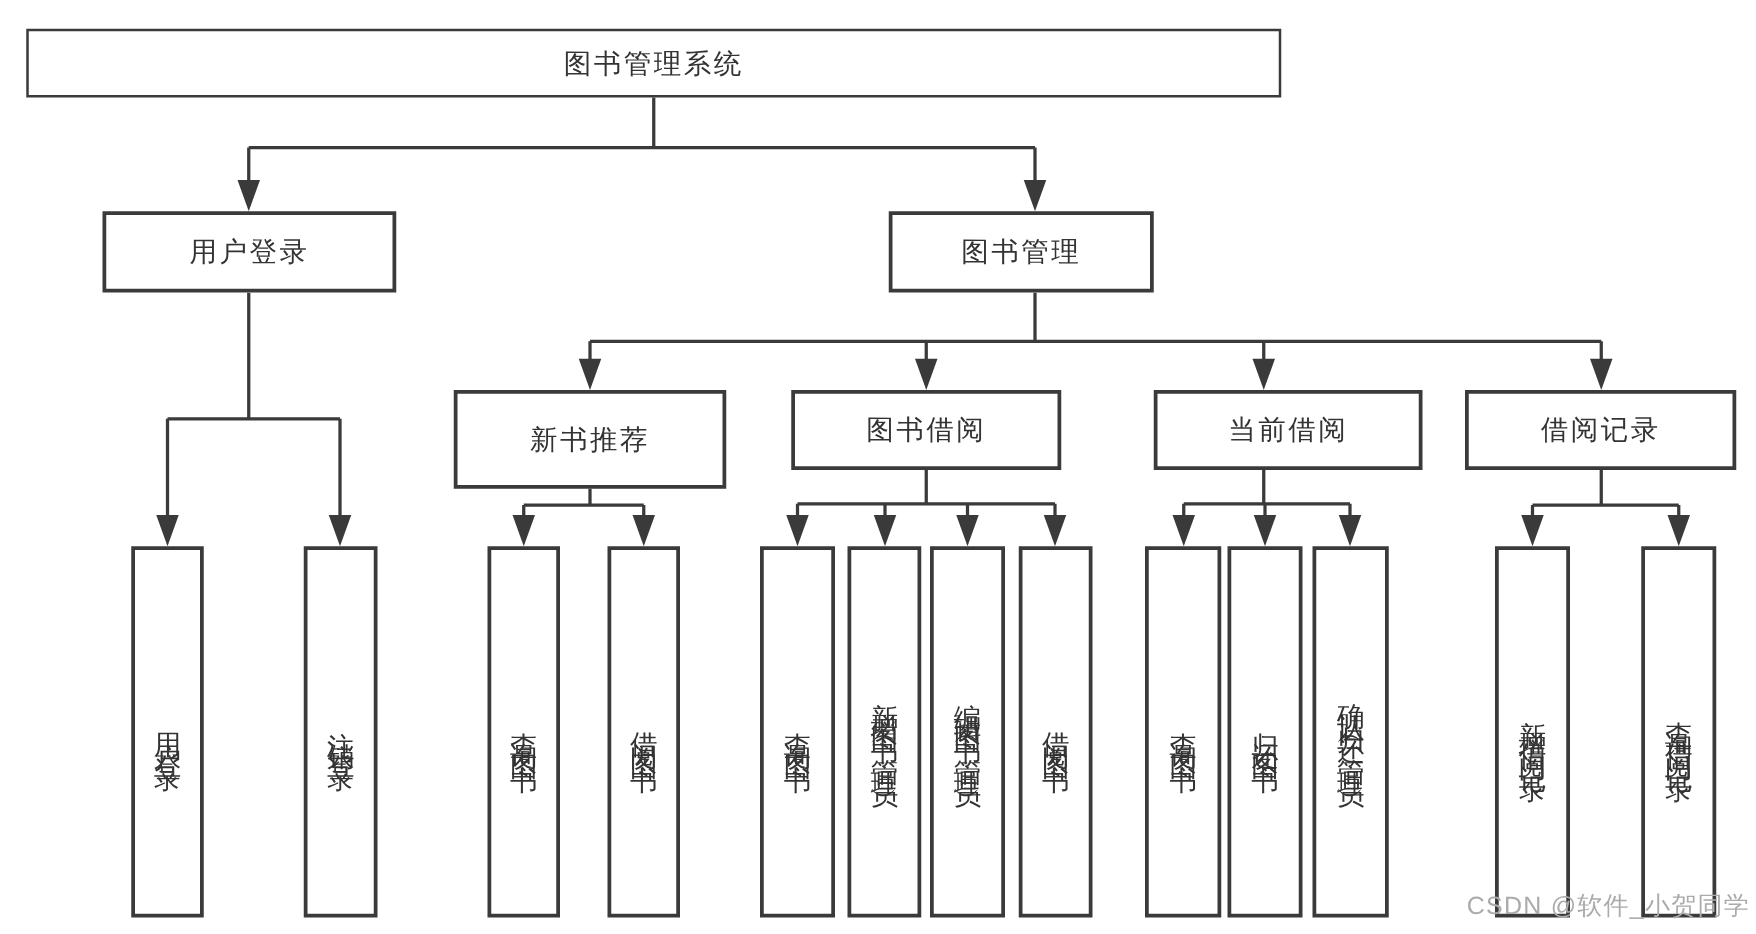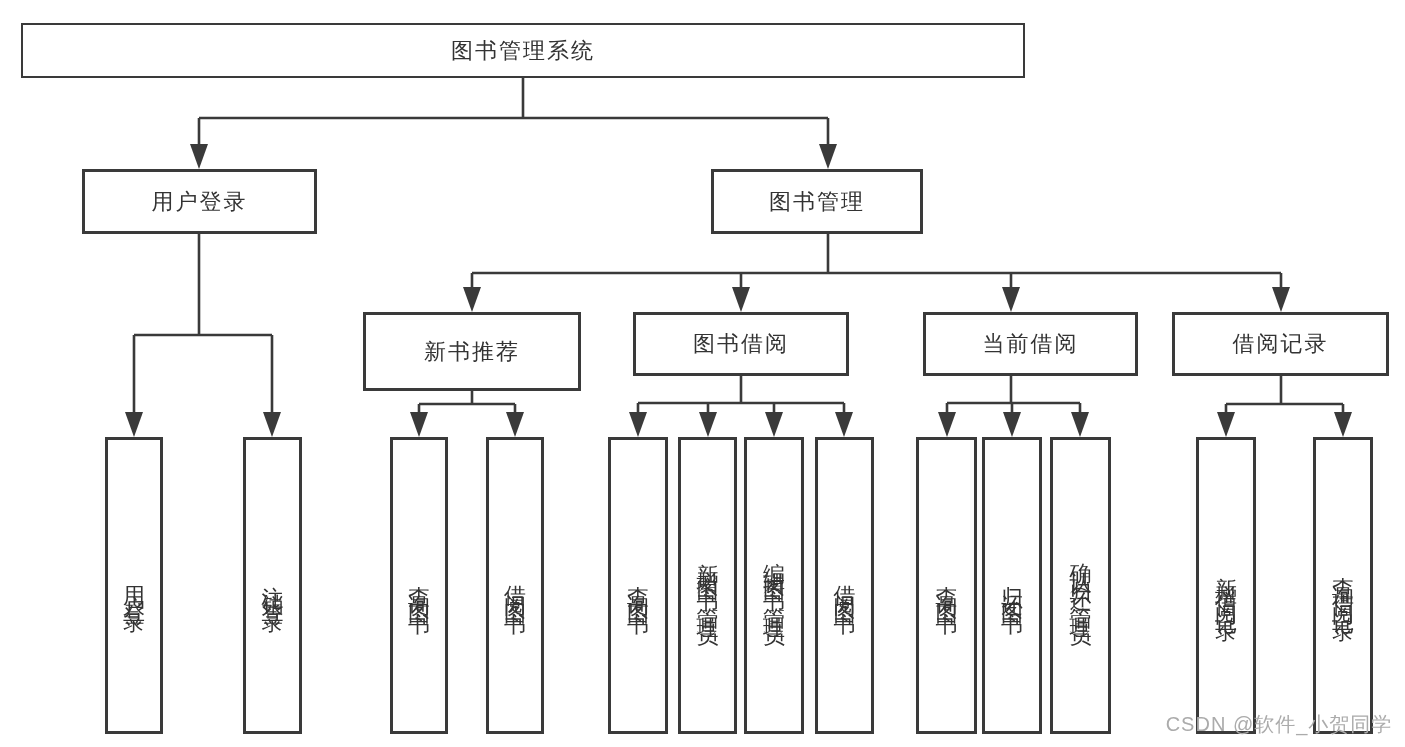--- a/index.html
+++ b/index.html
@@ -48,21 +48,21 @@
     letter-spacing: 9px;
     font-size: 22px;
     line-height: 1.1;
     white-space: normal;
   }
   .watermark {
     position: absolute;
     left: 1158px;
     top: 711px;
     width: 242px;
-    text-align: center;
+    text-align: right;
     font-size: 20px;
     letter-spacing: 1px;
     color: var(--watermark, #ababab);
     z-index: 2;
     white-space: nowrap;
   }
 </style>
 </head>
 <body>
 

